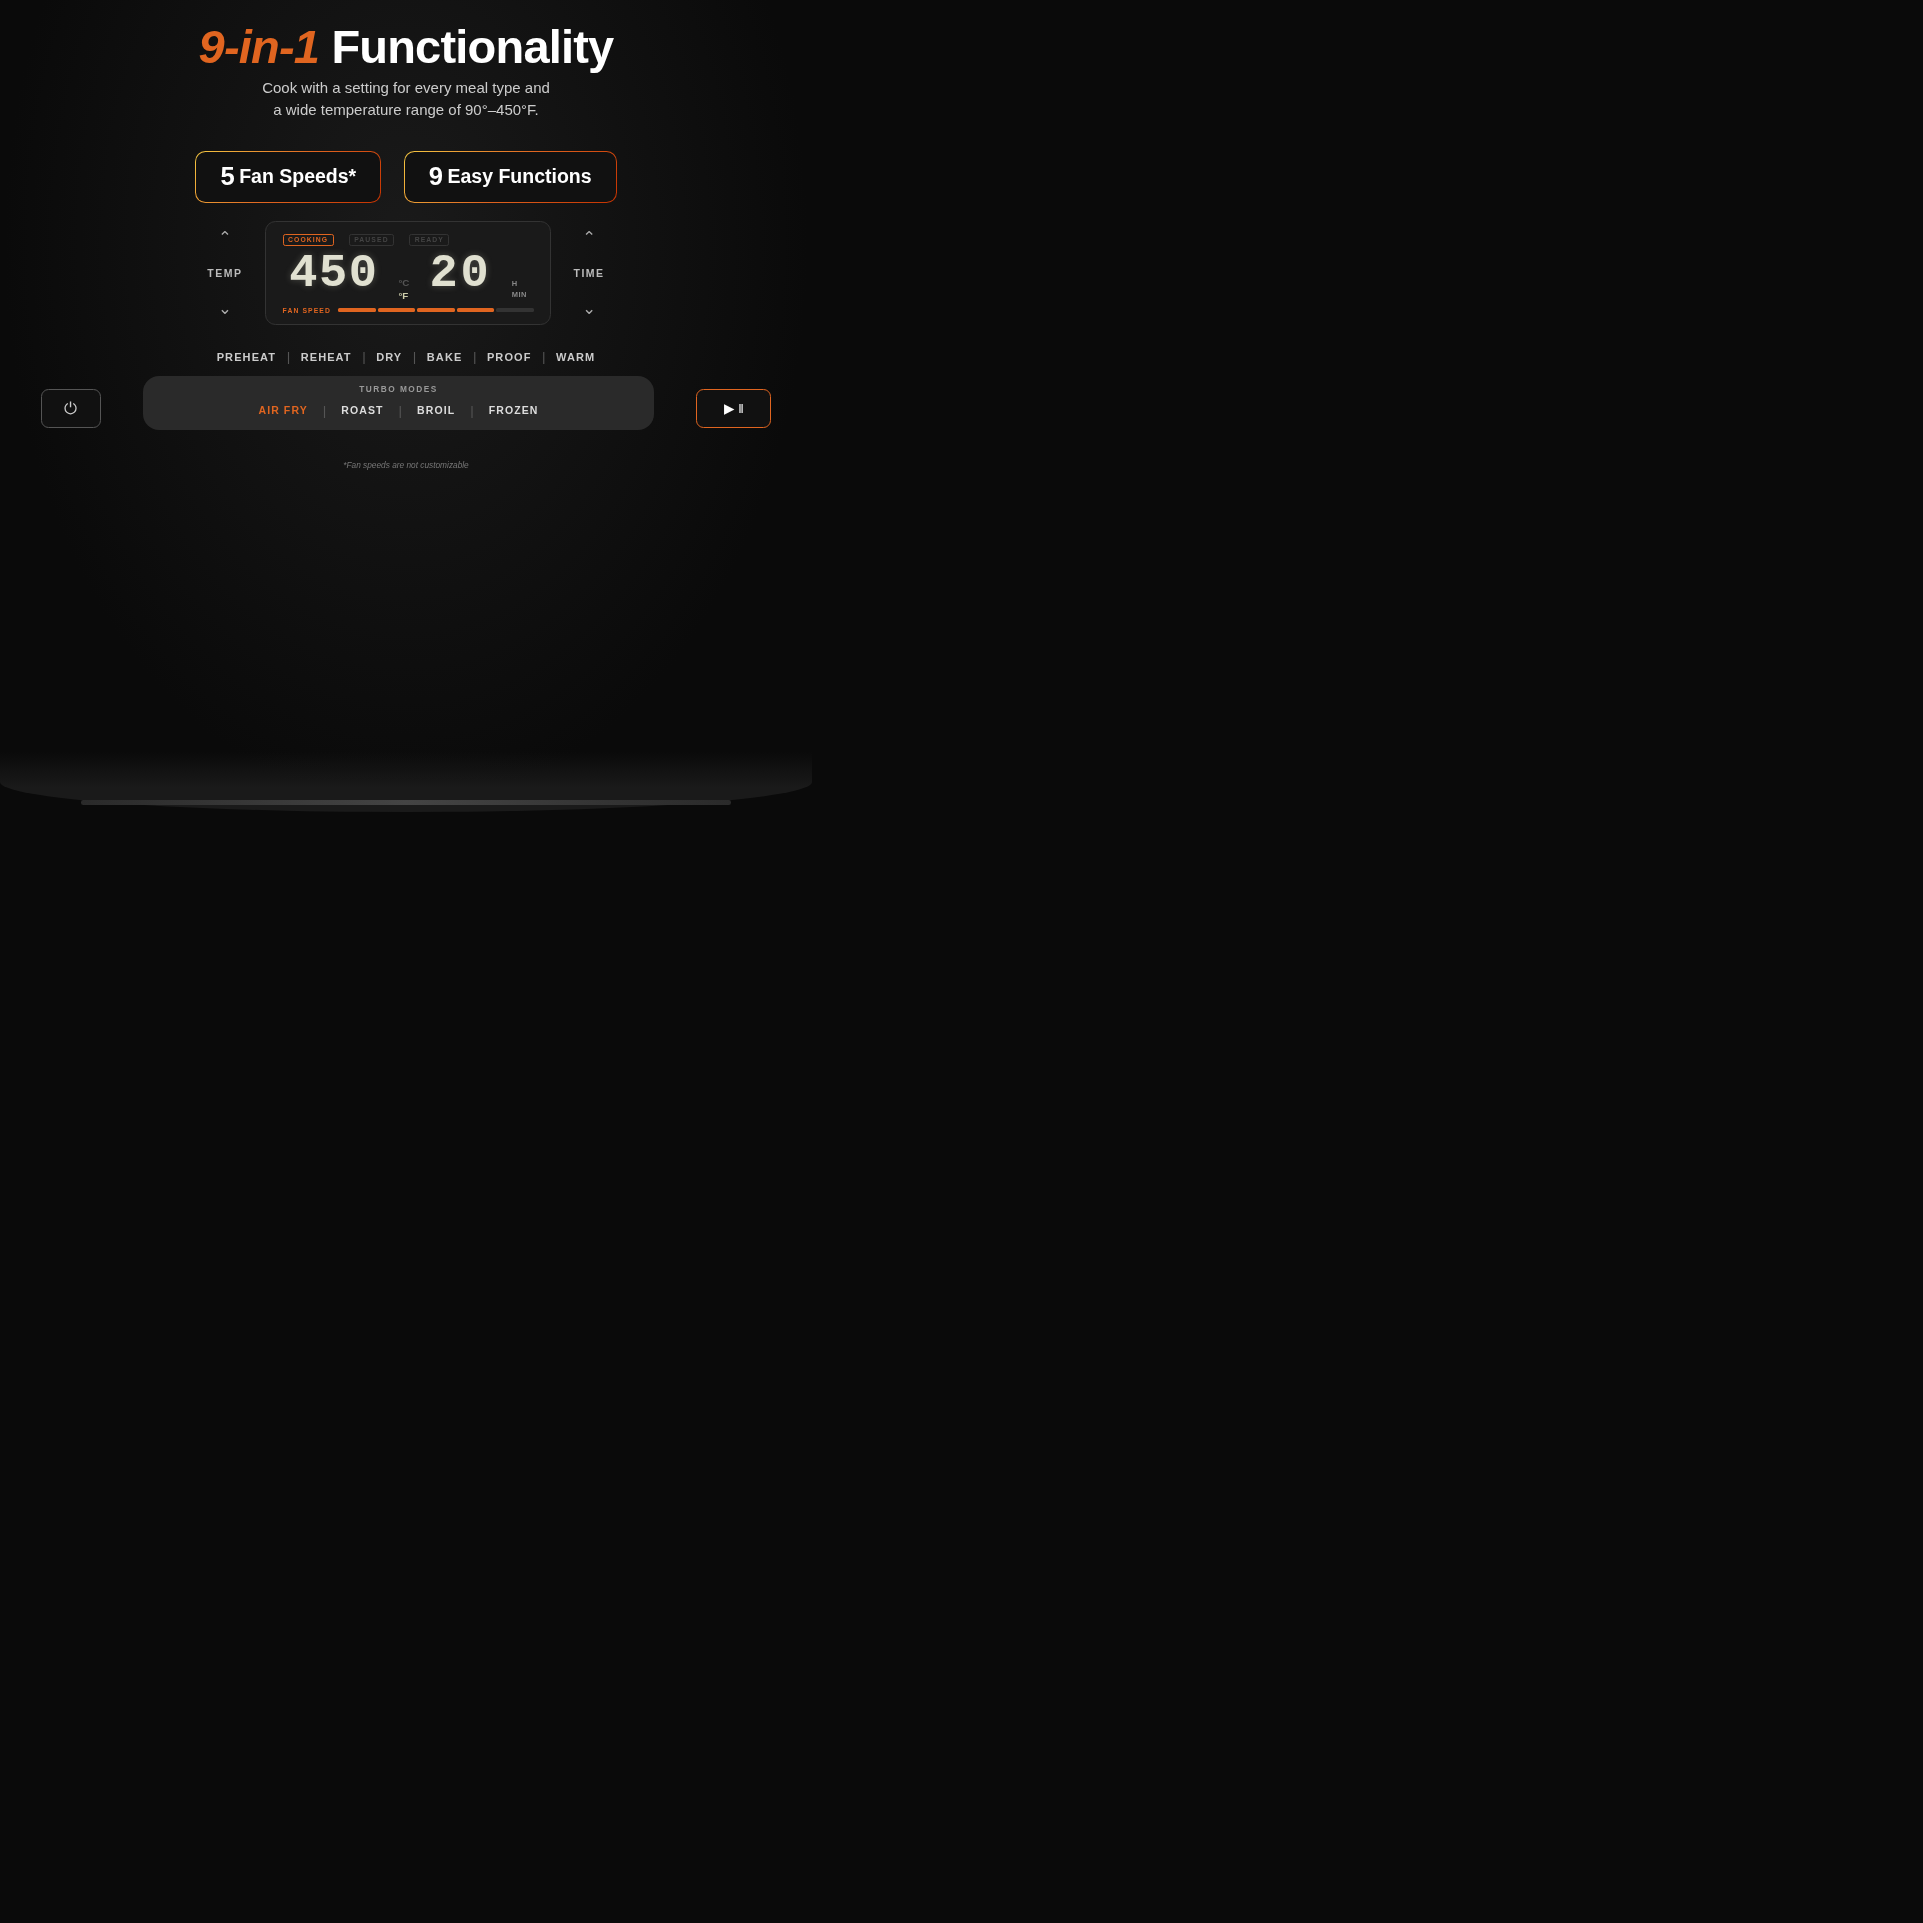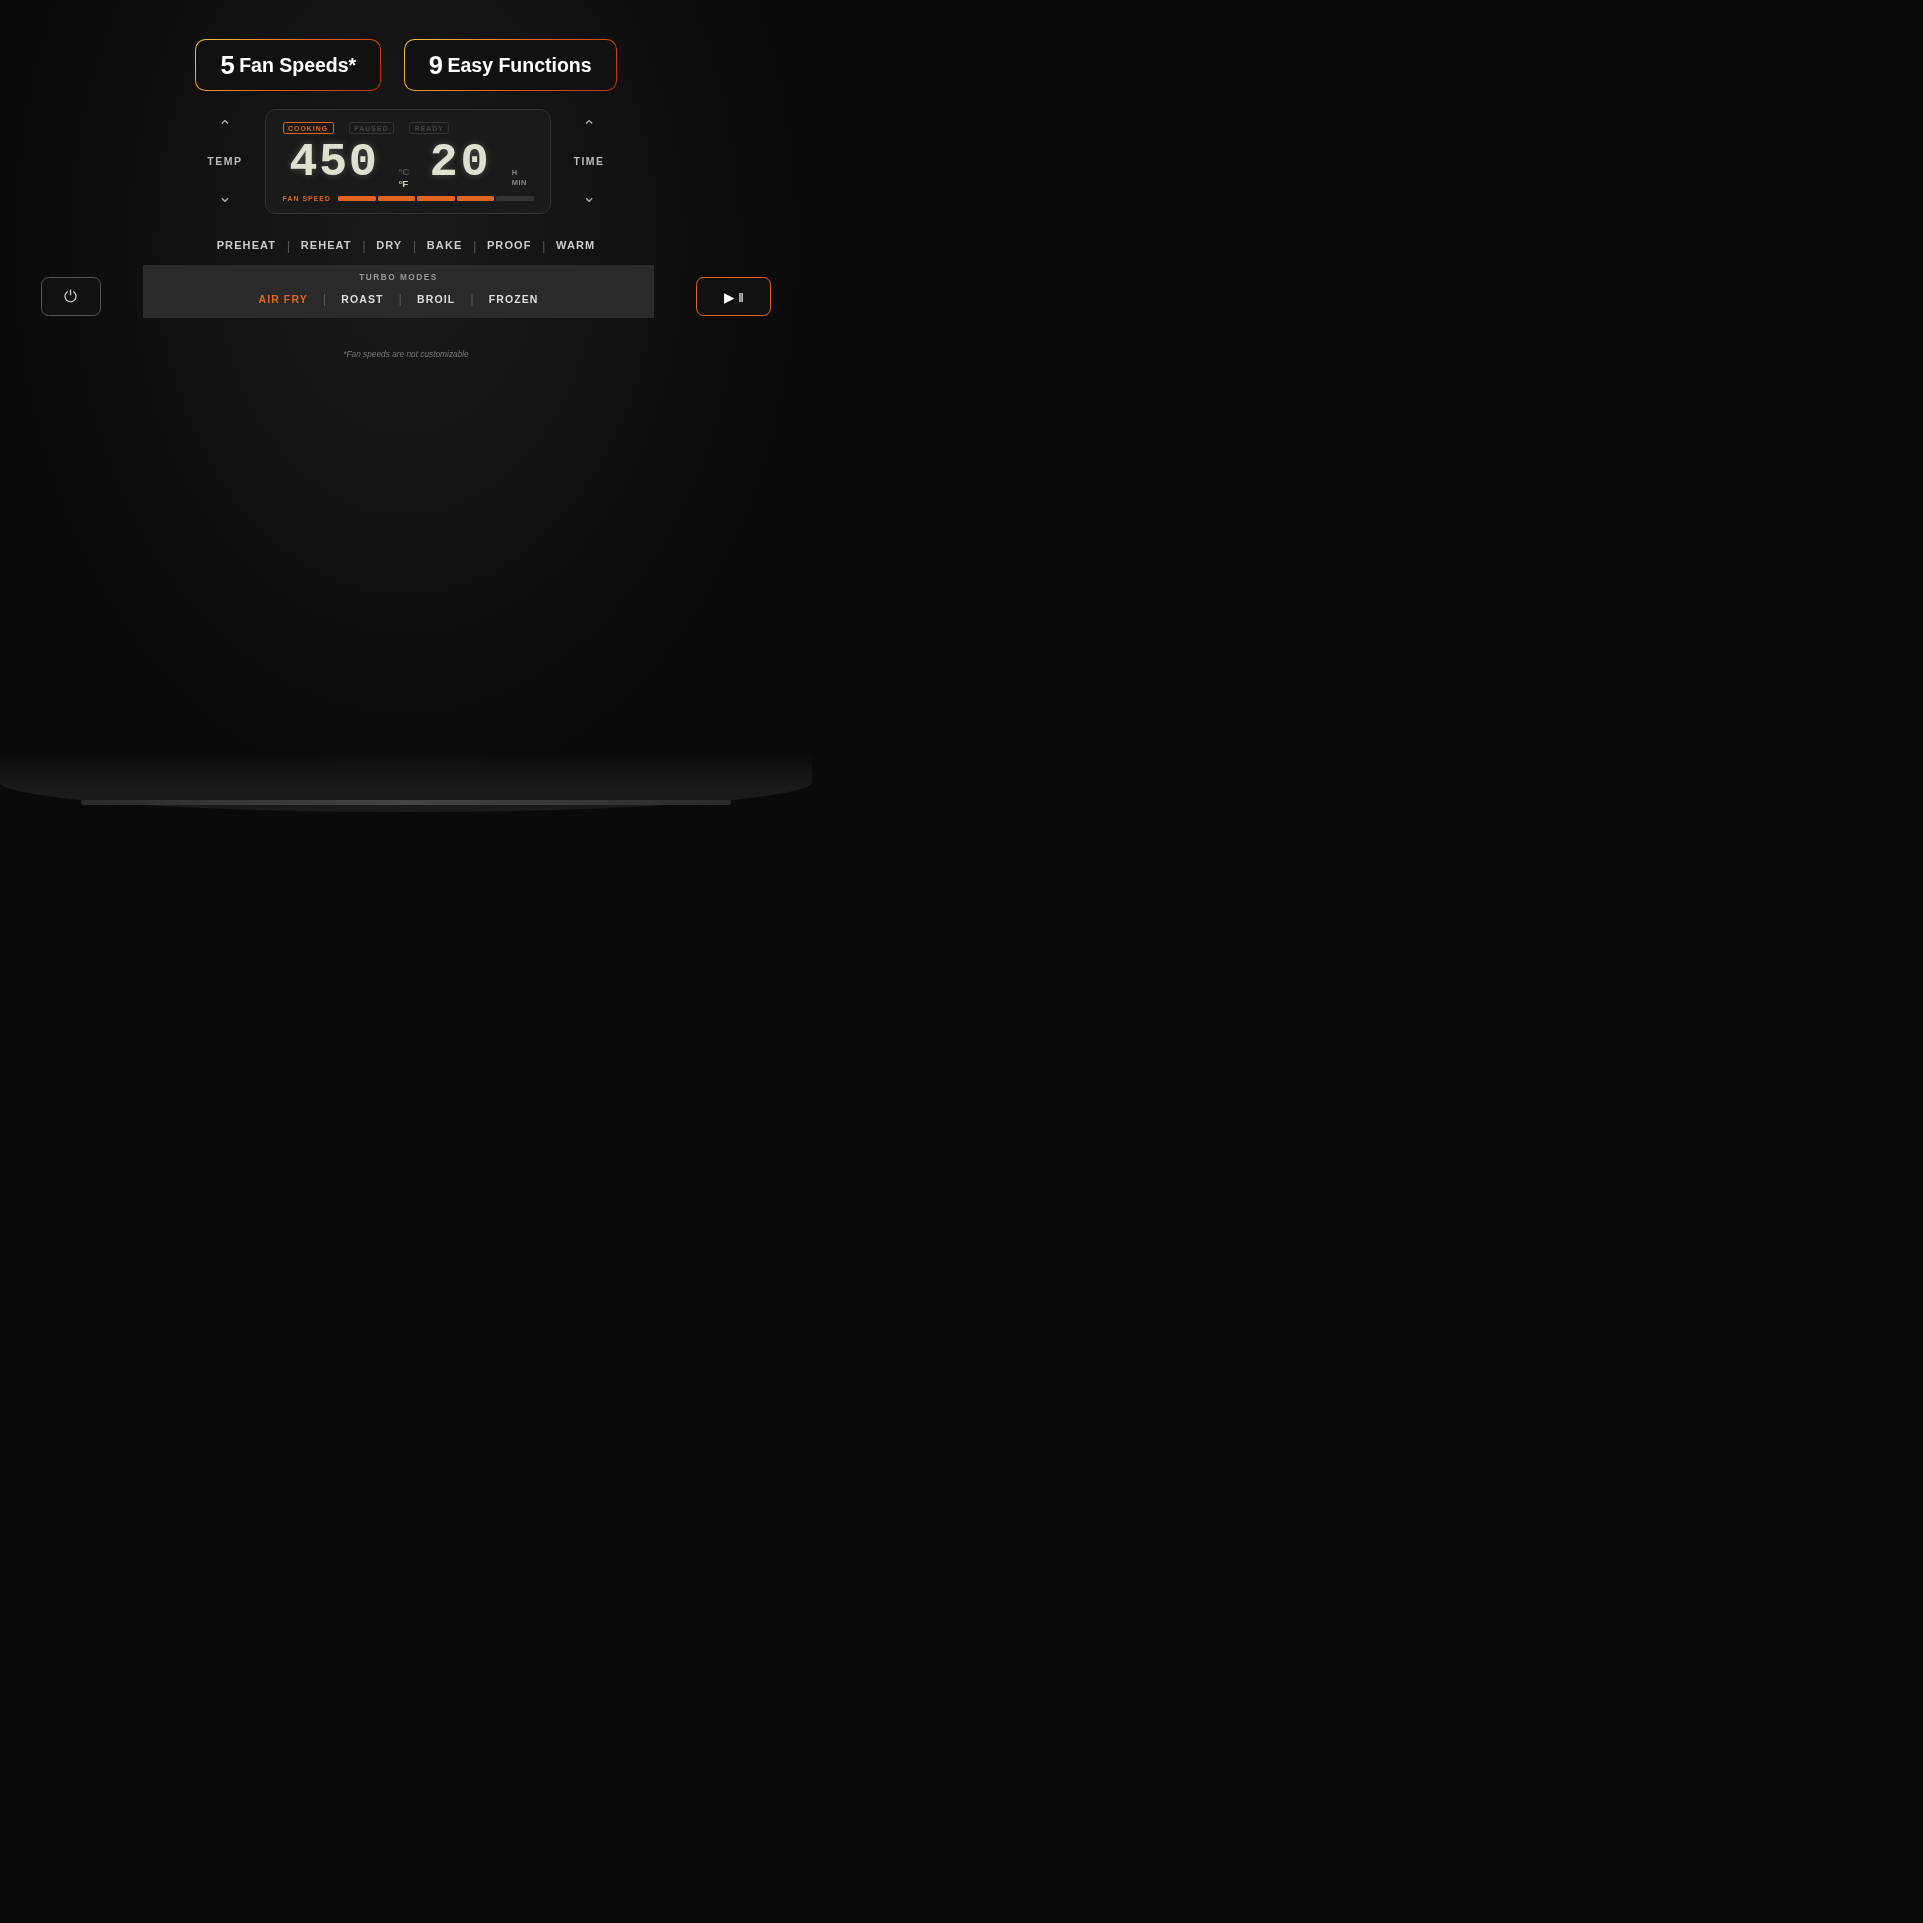--- a/index.html
+++ b/index.html
@@ -288,21 +288,21 @@
     .func-separator {
       color: #555;
       font-size: 13.5px;
       padding: 0 1.5px;
     }
 
     
     .turbo-section {
       width: 70%;
       background: #2a2a2a;
-      border-radius: 0;
+      border-radius: 16px;
       padding: 7.5px 12px 10.5px;
       margin-bottom: 10.5px;
     }
 
     .turbo-label {
       text-align: center;
       color: #999;
       font-size: 8.3px;
       font-weight: 700;
       letter-spacing: 1.5px;
@@ -413,20 +413,29 @@
     .seg {
       font-family: 'Courier New', monospace;
       font-weight: 900;
     }
   </style>
 </head>
 <body>
 
 <div class="content">
 
+  <div class="title-section">
+    <div class="title-main">
+      <span class="title-orange">9-in-1</span><span class="title-white"> Functionality</span>
+    </div>
+    <div class="subtitle">
+      <span>Cook with a setting for every meal type and</span><br>
+      <span>a wide temperature range of 90°–450°F.</span>
+    </div>
+  </div>
 
   <div class="badges-row">
     <div class="badge">
       <span class="badge-number">5</span>
       <span>Fan Speeds*</span>
     </div>
     <div class="badge">
       <span class="badge-number">9</span>
       <span>Easy Functions</span>
     </div>

